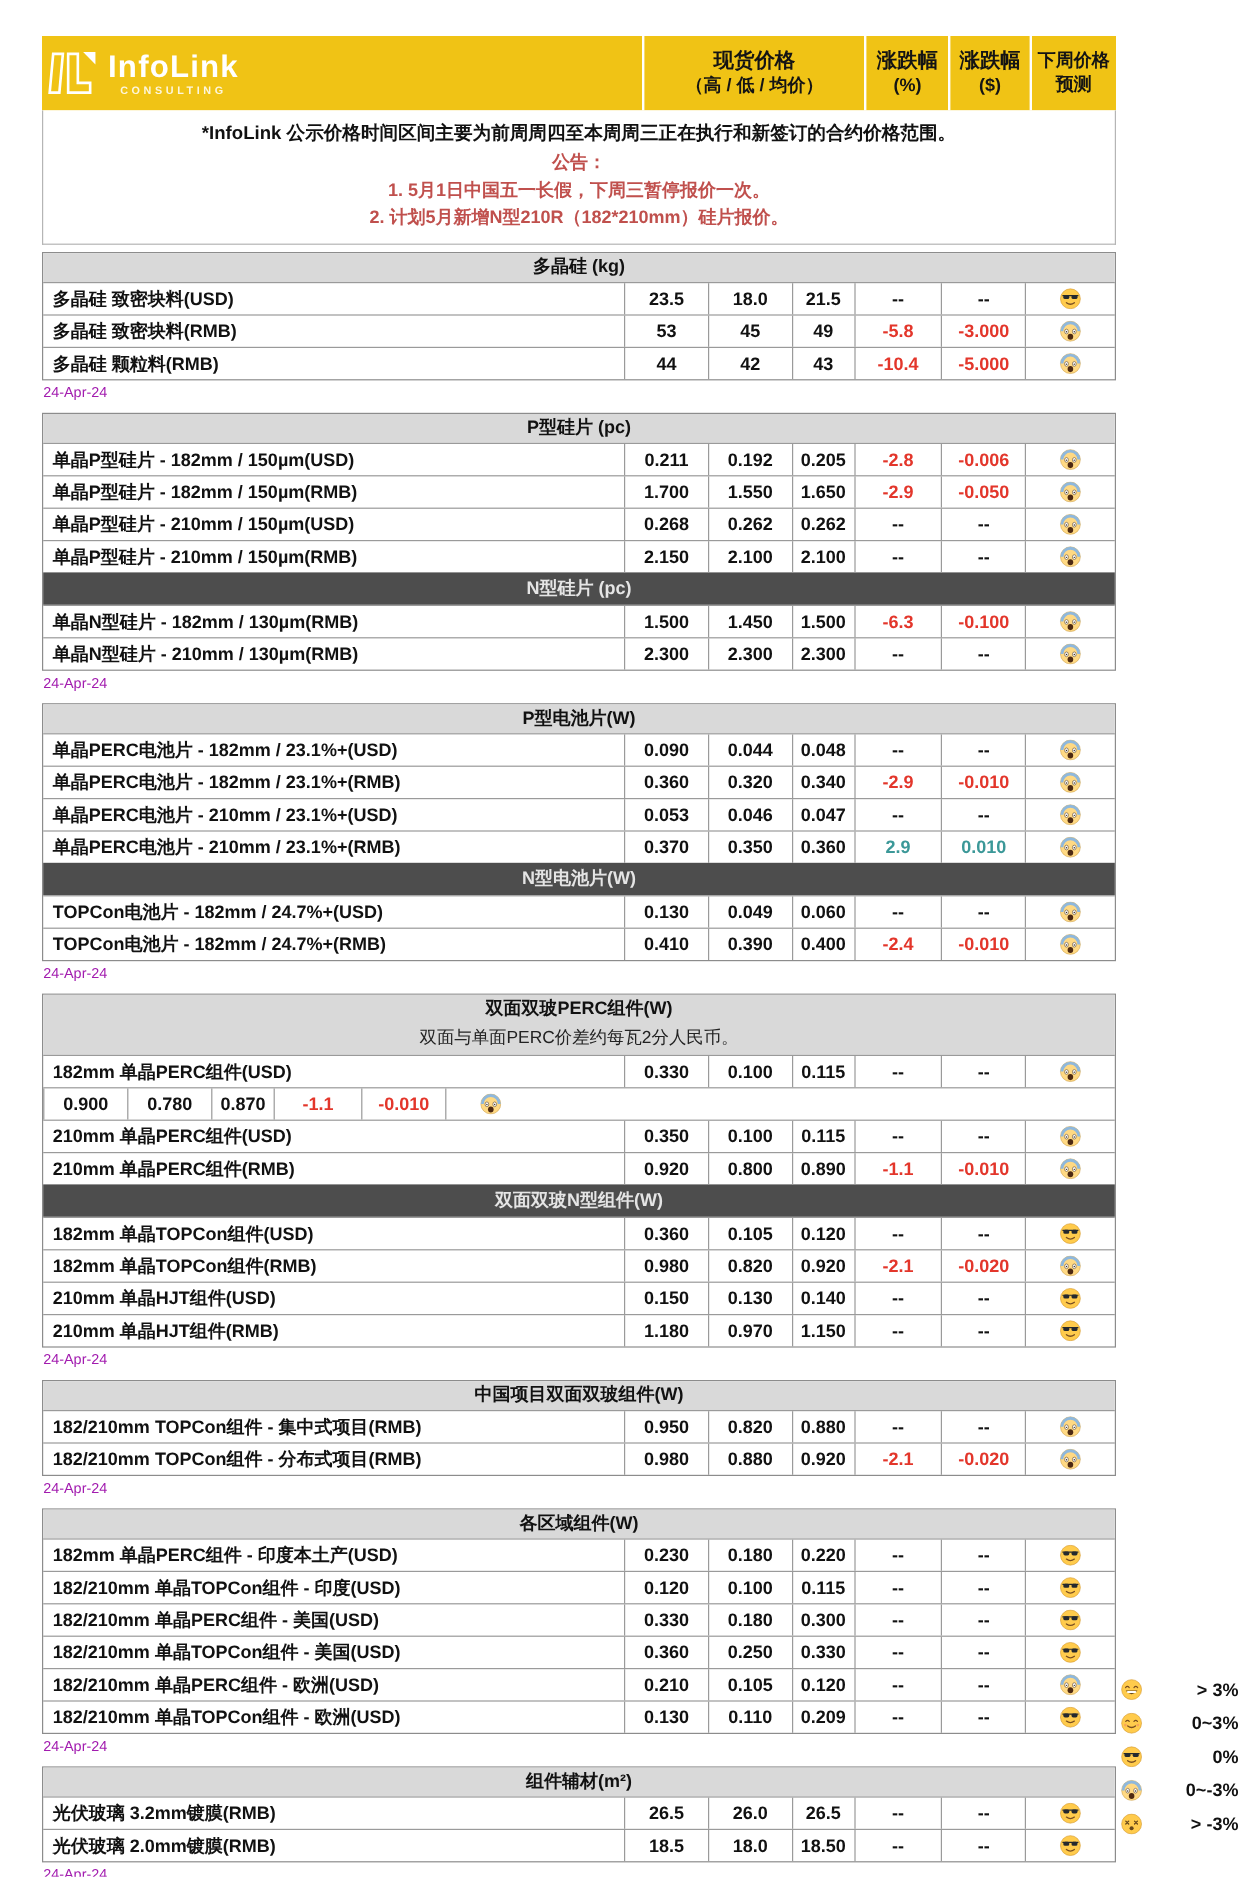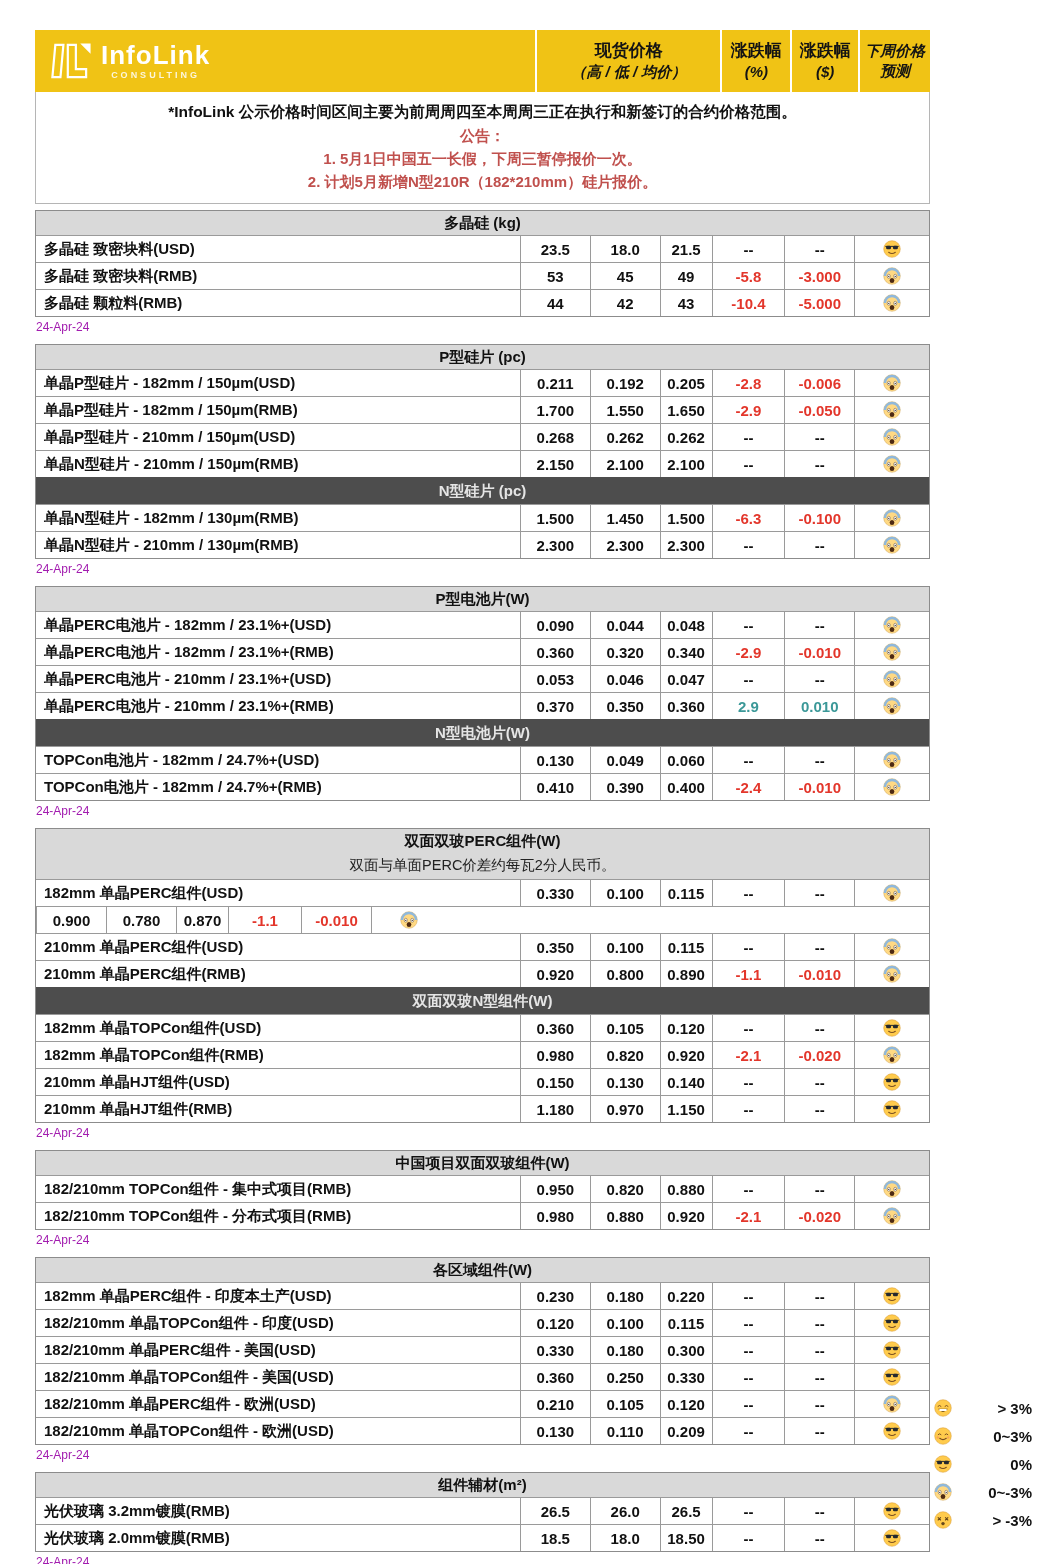--- a/index.html
+++ b/index.html
@@ -4,28 +4,28 @@
 <style>
   * { margin:0; padding:0; box-sizing:border-box; }
   html,body { width:1040px; height:1564px; background:#ffffff; overflow:hidden; position:relative;
               font-family:"Liberation Sans","DejaVu Sans",sans-serif; }
   .content { position:absolute; left:35px; top:30px; width:895px; }
 
   
   .banner { display:flex; height:62px; background:#F0C315; align-items:stretch; }
   .b-cell { display:flex; flex-direction:column; justify-content:center; align-items:center;
             color:#141414; font-weight:bold; text-align:center; }
-  .b-logo { width:520px; flex-direction:row; justify-content:flex-start; padding-left:13px; gap:9px; }
+  .b-logo { width:520px; flex-direction:row; justify-content:flex-start; padding-left:2px; gap:9px; }
   .logo-mark { width:44px; height:44px; }
   .brand { color:#fff; font-size:26px; font-weight:bold; letter-spacing:1px; line-height:26px; }
   .brand-sub { color:rgba(255,255,255,.85); font-size:9px; letter-spacing:3px; font-weight:bold; margin-top:2px; }
   .b-col { border-left:2px solid #fff; }
   .w-price { width:192px; } .w-pct { width:73px; } .w-usd { width:70px; } .w-fc { width:75px; }
   .b-line1 { font-size:17px; line-height:22px; }
-  .b-line2 { font-size:15px; line-height:20px;font-style:italic; }
+  .b-line2 { font-size:15px; line-height:20px; }
 
   
   .notes { border:1px solid #b5b5b5; border-top:none; text-align:center; padding:8px 16px 10px;
            margin-bottom:6px; background:#fff; }
   .note-main { color:#111; font-weight:bold; font-size:15.5px; line-height:24px; }
   .note-red  { color:#C0504D; font-weight:bold; font-size:15px; line-height:23px; }
 
   
   .tbl { border:1px solid #8c8c8c; margin-bottom:2px; background:#fff; }
   .seg-head { background:#D9D9D9; text-align:center; }
@@ -215,21 +215,21 @@
           <div class="cell c-avg">0.262</div>
           <div class="cell c-pct dash">--</div>
           <div class="cell c-usd dash">--</div>
           <div class="cell c-fc">
             <svg class="emoji" viewBox="0 0 20 20">
               <use href="#emo-scream"></use>
             </svg>
           </div>
         </div>
         <div class="row">
-          <div class="cell c-name">单晶N型硅片 - 210mm / 150µm(RMB)</div>
+          <div class="cell c-name">单晶P型硅片 - 210mm / 150µm(RMB)</div>
           <div class="cell c-high">2.150</div>
           <div class="cell c-low">2.100</div>
           <div class="cell c-avg">2.100</div>
           <div class="cell c-pct dash">--</div>
           <div class="cell c-usd dash">--</div>
           <div class="cell c-fc">
             <svg class="emoji" viewBox="0 0 20 20">
               <use href="#emo-scream"></use>
             </svg>
           </div>

